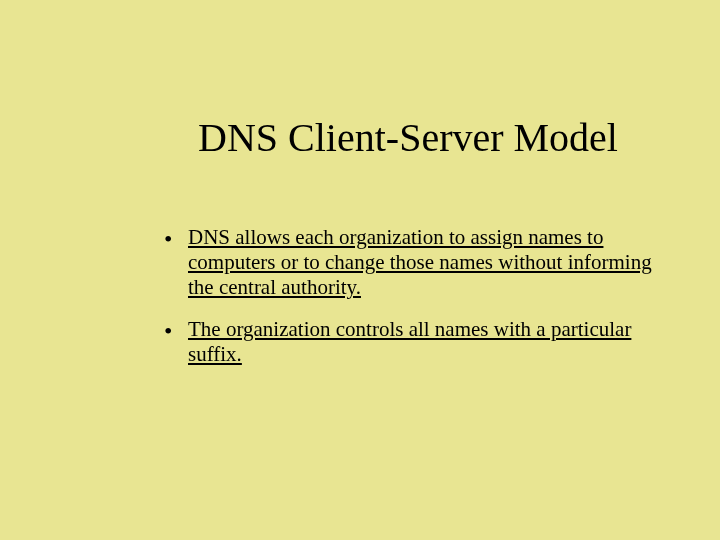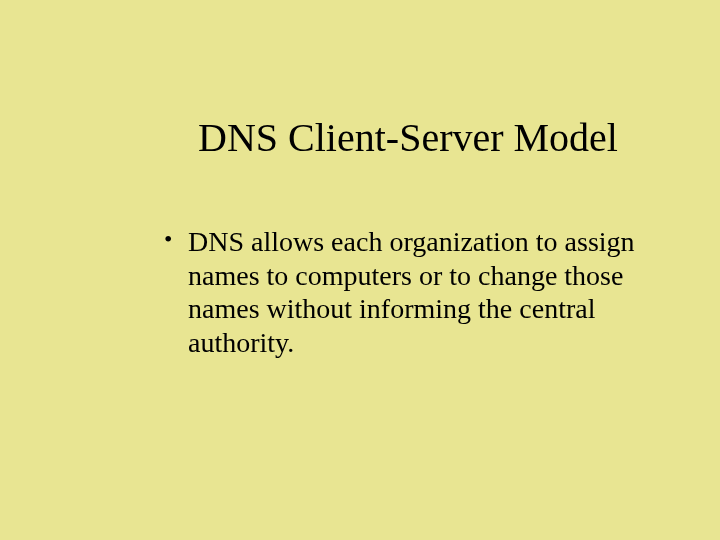--- a/index.html
+++ b/index.html
@@ -31,25 +31,26 @@
       margin-bottom: 32px;
     }
     .content {
       flex: 1;
     }
     .bullet-list {
       list-style: none;
       padding-left: 18px;
     }
     .bullet-item {
-      font-size: 28px;
+      font-size: 21px;
       line-height: 1.2;
       position: relative;
       padding-left: 24px;
       margin-bottom: 2px;
+      text-decoration: underline;
     }
     .bullet-item::before {
       content: "•";
       position: absolute;
       left: 0;
       top: 0;
       font-size: 24px;
     }
     .footer {
       display: flex;
@@ -60,15 +61,16 @@
     }
   </style>
 </head>
 <body>
 
 <div class="slide">
   <h1 class="title">DNS Client-Server Model</h1>
   <div class="content">
     <ul class="bullet-list">
       <li class="bullet-item">DNS allows each organization to assign names to computers or to change those names without informing the central authority.</li>
+      <li class="bullet-item">The organization controls all names with a particular suffix.</li>
     </ul>
   </div>
 </div>
 
 </body></html>

